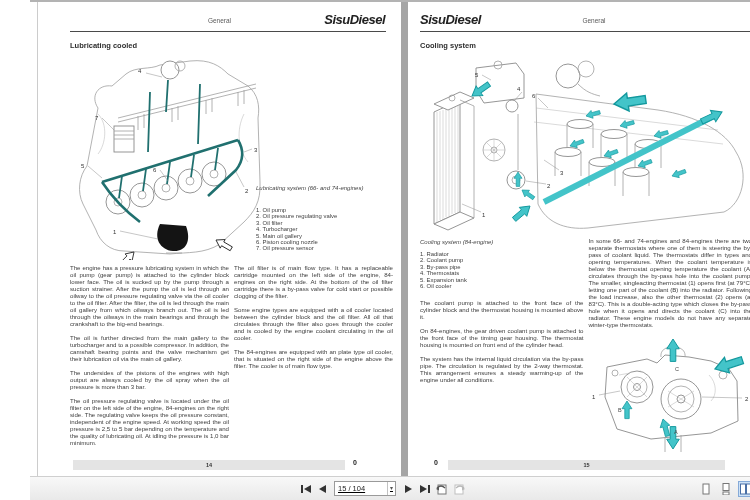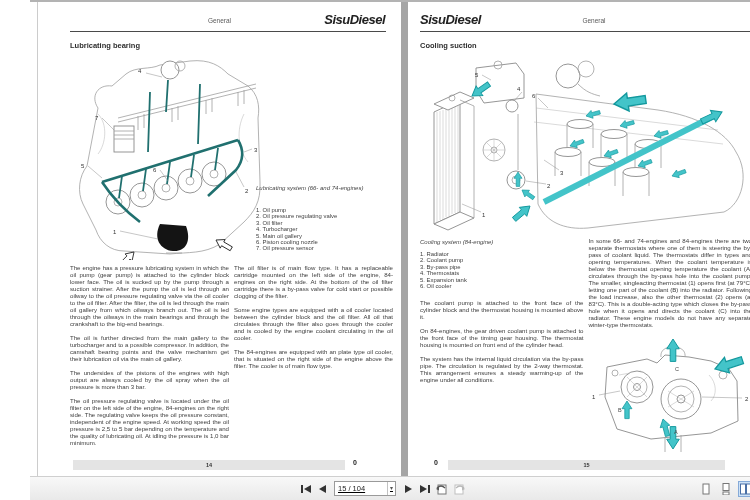--- a/index.html
+++ b/index.html
@@ -75,21 +75,21 @@
     </defs>
   </svg>
 
   <div class="canvas">
     <div class="leftline"></div>
 
     <div class="page page-left">
       <div class="hd-section">General</div>
       <div class="logo">SisuDiesel</div>
       <div class="rule"></div>
-      <div class="ptitle">Lubricating bearing</div>
+      <div class="ptitle">Lubricating cooled</div>
 
       <svg class="fig" style="left:30px;top:50px" width="200" height="206" viewBox="0 0 200 206">
         <path class="ol" d="M30,54 C22,42 30,30 44,32 L58,20 C68,12 82,16 92,11 L122,7 C142,5 152,12 160,20 L180,32 C190,40 192,52 190,64 L192,128 C193,148 186,158 176,168 L152,190 C136,200 120,198 102,200 L56,197 C42,197 32,188 28,176 L15,150 C9,138 11,122 19,112 Z"></path>
         <path class="olh" d="M30,60 C40,70 38,90 30,100 M176,60 C168,76 170,96 180,108"></path>
         <path class="ol" d="M50,64 L188,30 M50,68 L188,34"></path>
         <path class="ol" d="M70,62 l0,14 M76,60 l0,14 M104,54 l0,14 M110,52 l0,14 M138,46 l0,14 M144,44 l0,14 M170,38 l0,14 M176,36 l0,14"></path>
         <circle class="ol2" cx="102" cy="16" r="9"></circle>
           <circle class="ol" cx="112" cy="12" r="5"></circle>
         <rect class="ol2" x="46" y="72" width="20" height="26"></rect>
         <path class="ol" d="M46,77 h20 M46,81 h20 M46,85 h20"></path>
@@ -156,21 +156,21 @@
       <div class="footbar">14</div>
       <div class="footaux">0</div>
     </div>
 
     <div class="pagegap"></div>
 
     <div class="page page-right">
       <div class="logo">SisuDiesel</div>
       <div class="hd-section">General</div>
       <div class="rule"></div>
-      <div class="ptitle">Cooling suction</div>
+      <div class="ptitle">Cooling system</div>
 
       <svg class="fig" style="left:10px;top:50px" width="330" height="180" viewBox="0 0 330 180">
         <polygon class="ol2" points="16,58 42,46 42,158 16,170"></polygon>
         <path class="olh" d="M19,58 V168 M22,57 V166 M25,56 V165 M28,55 V163 M31,54 V162 M34,52 V160 M37,51 V159 M40,50 V158"></path>
         <polygon class="ol2" points="16,50 42,38 56,44 30,56"></polygon>
         <polygon class="ol2" points="16,170 42,158 56,164 30,176"></polygon>
         <path class="ol" d="M42,46 L56,52 L56,164"></path>
         <circle class="ol" cx="34" cy="44" r="3"></circle>
         <circle class="ol" cx="76" cy="96" r="11"></circle>
           <circle class="ol" cx="76" cy="96" r="3"></circle>

